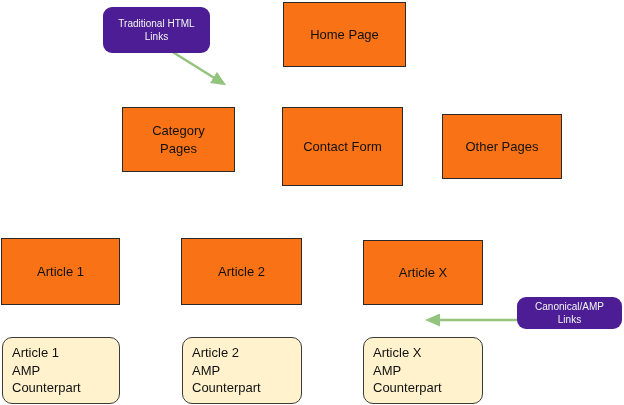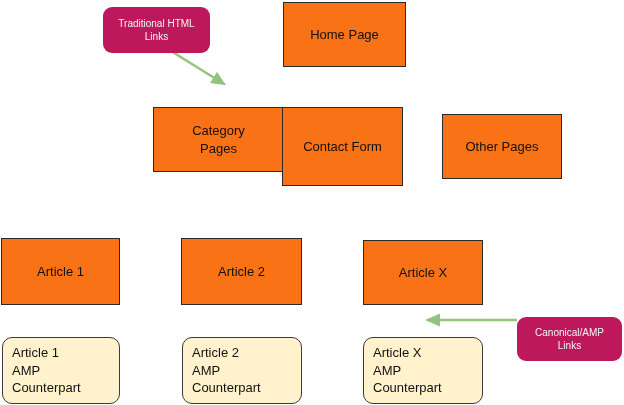--- a/index.html
+++ b/index.html
@@ -36,21 +36,21 @@
     border: 1.5px solid #3a3a3a;
     border-radius: 10px;
     align-items: flex-start;
     justify-content: flex-start;
     text-align: left;
     padding: 6px 8px 0 9px;
   }
   .callout {
     position: absolute;
     box-sizing: border-box;
-    background: #be185d;
+    background: #4c1d95;
     border-radius: 9px;
     display: flex;
     align-items: center;
     justify-content: center;
     text-align: center;
     white-space: pre-line;
     font-size: 10px;
     line-height: 1.3;
     color: #f2f7f0;
   }
@@ -73,21 +73,21 @@
       <marker id="ah" markerUnits="userSpaceOnUse" markerWidth="16" markerHeight="13" refX="3" refY="6.5" orient="auto">
         <path d="M0,0 L15,6.5 L0,13 Z" fill="#93c47d"></path>
       </marker>
     </defs>
     <line x1="171" y1="51" x2="216" y2="79" stroke="#93c47d" stroke-width="2.5" marker-end="url(#ah)"></line>
     <line x1="517" y1="320" x2="437" y2="320" stroke="#93c47d" stroke-width="2.5" marker-end="url(#ah)"></line>
   </svg>
 
   <div class="node node--page" style="left:283px; top:2px; width:123px; height:65px;">Home Page</div>
 
-  <div class="node node--page" style="left:122px; top:107px; width:131px; height:65px;margin-left:31px;">Category
+  <div class="node node--page" style="left:122px; top:107px; width:113px; height:65px;">Category
 Pages</div>
 
   <div class="node node--page" style="left:282px; top:107px; width:121px; height:79px;">Contact Form</div>
 
   <div class="node node--page" style="left:442px; top:114px; width:120px; height:65px;">Other Pages</div>
 
   <div class="node node--page" style="left:1px; top:238px; width:119px; height:67px;">Article 1</div>
 
   <div class="node node--page" style="left:181px; top:238px; width:121px; height:67px;">Article 2</div>
 
@@ -101,16 +101,16 @@
 AMP
 Counterpart</div>
 
   <div class="node node--amp" style="left:363px; top:337px; width:120px; height:67px;">Article X
 AMP
 Counterpart</div>
 
   <div class="callout" style="left:103px; top:7px; width:107px; height:46px;">Traditional HTML
 Links</div>
 
-  <div class="callout" style="left:517px; top:297px; width:105px; height:44px;margin-top:20px;">Canonical/AMP
+  <div class="callout" style="left:517px; top:297px; width:105px; height:32px;">Canonical/AMP
 Links</div>
 
 </div>
 
 </body></html>

